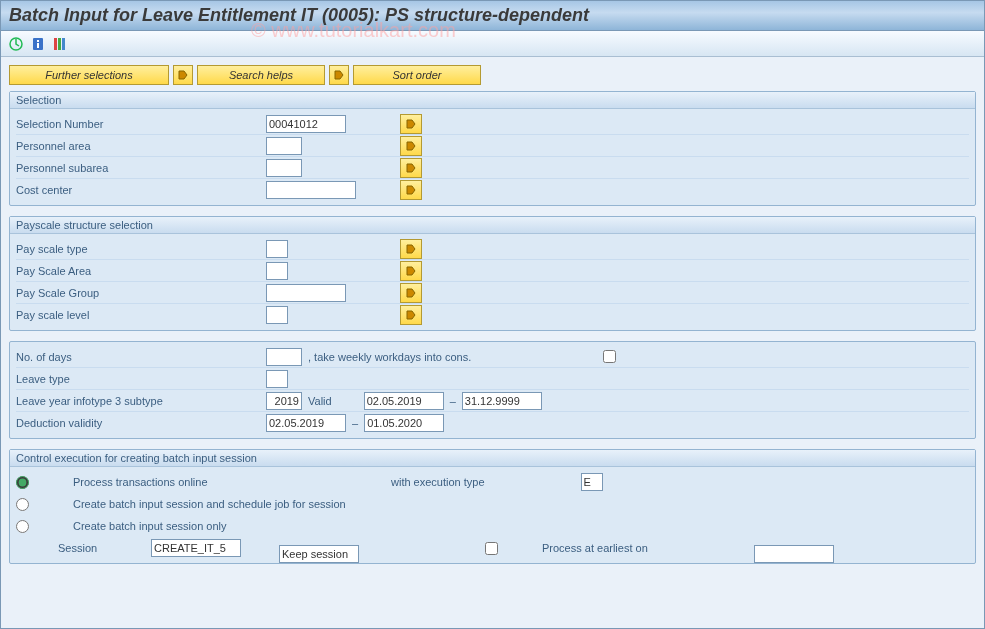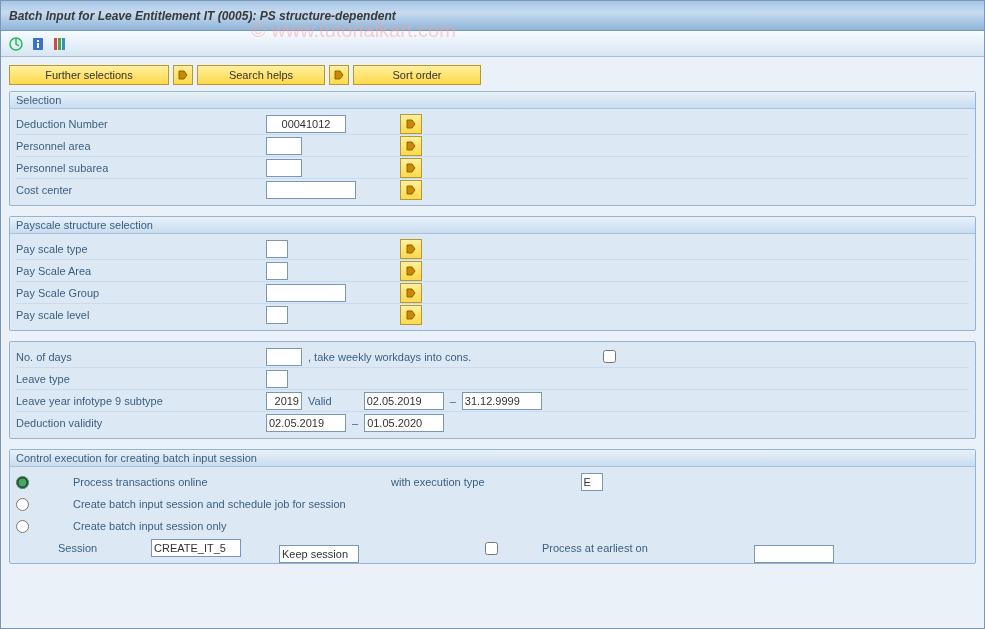--- a/index.html
+++ b/index.html
@@ -1,38 +1,38 @@
 <!DOCTYPE html>
 <html><head>
 <meta charset="utf-8">
 <style>
   * { box-sizing: border-box; margin:0; padding:0; font-family: Arial, sans-serif; font-size:11px; color:#333; }
   body { background:#fff; }
   .outer { width:985px; height:629px; border:1px solid #7a98b5; background:#f2f2f2; margin:0; position:relative; }
   .titlebar { background:linear-gradient(to bottom,#a6c6e5 0%,#c6dbf0 40%,#8eb5d8 100%); height:30px; border-bottom:1px solid #7a98b5; display:flex; align-items:center; padding:0 8px; }
-  .titlebar-text { font-size:12px; font-weight:bold; font-style:italic; color:#3a3a3a; }
+  .titlebar-text { font-size:18px; font-weight:bold; font-style:italic; color:#3a3a3a; }
   .watermark { position:absolute; top:18px; left:250px; color:rgba(255,160,160,0.5); font-size:20px; font-weight:normal; pointer-events:none; }
   .icon-toolbar { height:26px; background:linear-gradient(to bottom,#f7fbff,#d7e6f3); border-bottom:1px solid #a9bed2; display:flex; align-items:center; padding:0 6px; gap:4px; }
   .tool-icon { width:18px; height:18px; display:flex; align-items:center; justify-content:center; border-radius:2px; cursor:pointer;}
   .content { background:#eaf1f9; padding:8px 8px 0 8px; height:calc(100% - 56px); overflow:hidden; }
-  .btn-row { display:flex; gap:4px; margin-bottom:6px; }
+  .btn-row { display:flex; gap:4px; margin-bottom:6px;font-style:italic; }
   .yellow-btn { background:linear-gradient(to bottom,#ffef9e,#ffd94a); border:1px solid #b49a32; height:20px; display:flex; align-items:center; cursor:pointer; }
   .yellow-btn.wide { width:160px; justify-content:center;}
   .yellow-btn.arrow { width:20px; justify-content:center;}
   .yellow-btn.lbl { width:128px; justify-content:center;}
   .arrow-icon { width:12px; height:12px; }
   .group { border:1px solid #94b4d1; background:#dce9f5; margin-bottom:10px; border-radius:2px; }
   .group-title { background:linear-gradient(to bottom,#e8f1fa,#c9dcef); border-bottom:1px solid #a9c3db; padding:2px 6px; color:#3b5e80; font-size:11px; }
   .group-body { padding:4px 6px; }
   .row { display:flex; align-items:center; height:22px; border-bottom:1px solid #c9dcef; }
   .row:last-child { border-bottom:none;}
   .label { width:250px; color:#3b5e80;}
   .field-slot { width:130px; }
   input[type=text].fld { border:1px solid #7a98b5; background:#fff; height:18px; padding:0 2px; font-size:11px; color:#333;}
-  .fld.selected { background:#fff2a8;text-align:center; }
+  .fld.selected { background:#fff2a8; }
   .w80{width:80px;} .w90{width:90px;} .w22{width:22px;} .w40{width:36px;text-align:right;}
   .multi-btn { width:22px; height:20px; background:linear-gradient(to bottom,#ffef9e,#ffd94a); border:1px solid #b49a32; display:flex; align-items:center; justify-content:center; cursor:pointer; margin-left:4px;}
   .radio-row { display:flex; align-items:center; height:22px;gap:38px; }
   input[type=radio],input[type=checkbox]{ margin-right:6px; accent-color:#4a6; }
   .inline-gap { display:inline-flex; align-items:center; gap:6px; }
   .plain-text { color:#3b5e80; }
   .session-label { width:55px; display:inline-block; color:#3b5e80; margin-left:42px;}
   .ro { background:#f0f0f0; color:#888;margin-top:12px;}
 </style>
 </head>
@@ -86,21 +86,21 @@
         </div>
       <div class="yellow-btn lbl">
           <span>Sort order</span>
         </div>
     </div>
 
     <div class="group">
       <div class="group-title">Selection</div>
       <div class="group-body">
         <div class="row">
-          <span class="label">Deduction Number</span>
+          <span class="label">Selection Number</span>
           <span class="field-slot"><input type="text" class="fld w80 selected" value="00041012" style=""></span>
           <div class="multi-btn">
               <svg width="12" height="12" viewBox="0 0 12 12">
                 <path d="M2 2h5l3 4-3 4H2z" fill="#c80" stroke="#860"></path>
               </svg>
             </div>
         </div>
         <div class="row">
           <span class="label">Personnel area</span>
           <span class="field-slot"><input type="text" class="fld w40" style=""></span>
@@ -182,21 +182,21 @@
             <span class="plain-text">, take weekly workdays into cons.</span>
             <span style="width:120px;"></span>
             <input type="checkbox" style="">
           </span>
         </div>
         <div class="row">
           <span class="label">Leave type</span>
           <input type="text" class="fld w22" style="">
         </div>
         <div class="row">
-          <span class="label">Leave year infotype 9 subtype</span>
+          <span class="label">Leave year infotype 3 subtype</span>
           <span class="inline-gap">
             <input type="text" class="fld w40" value="2019" style="">
             <span class="plain-text">Valid</span>
             <span style="width:20px;"></span>
             <input type="text" class="fld w80" value="02.05.2019" style="">
             <span class="plain-text">–</span>
             <input type="text" class="fld w80" value="31.12.9999" style="">
           </span>
         </div>
         <div class="row">

